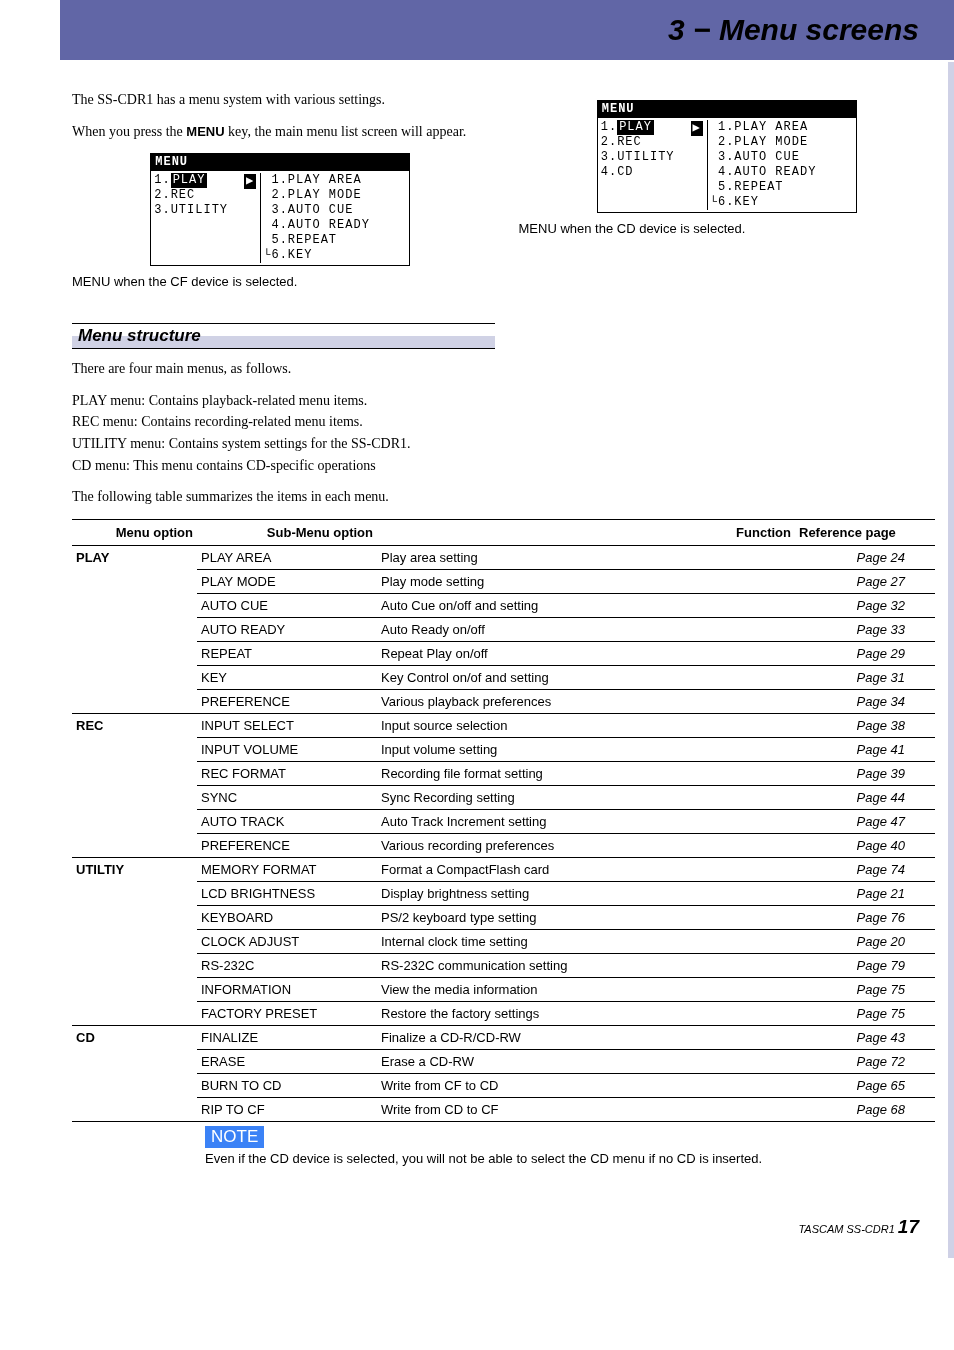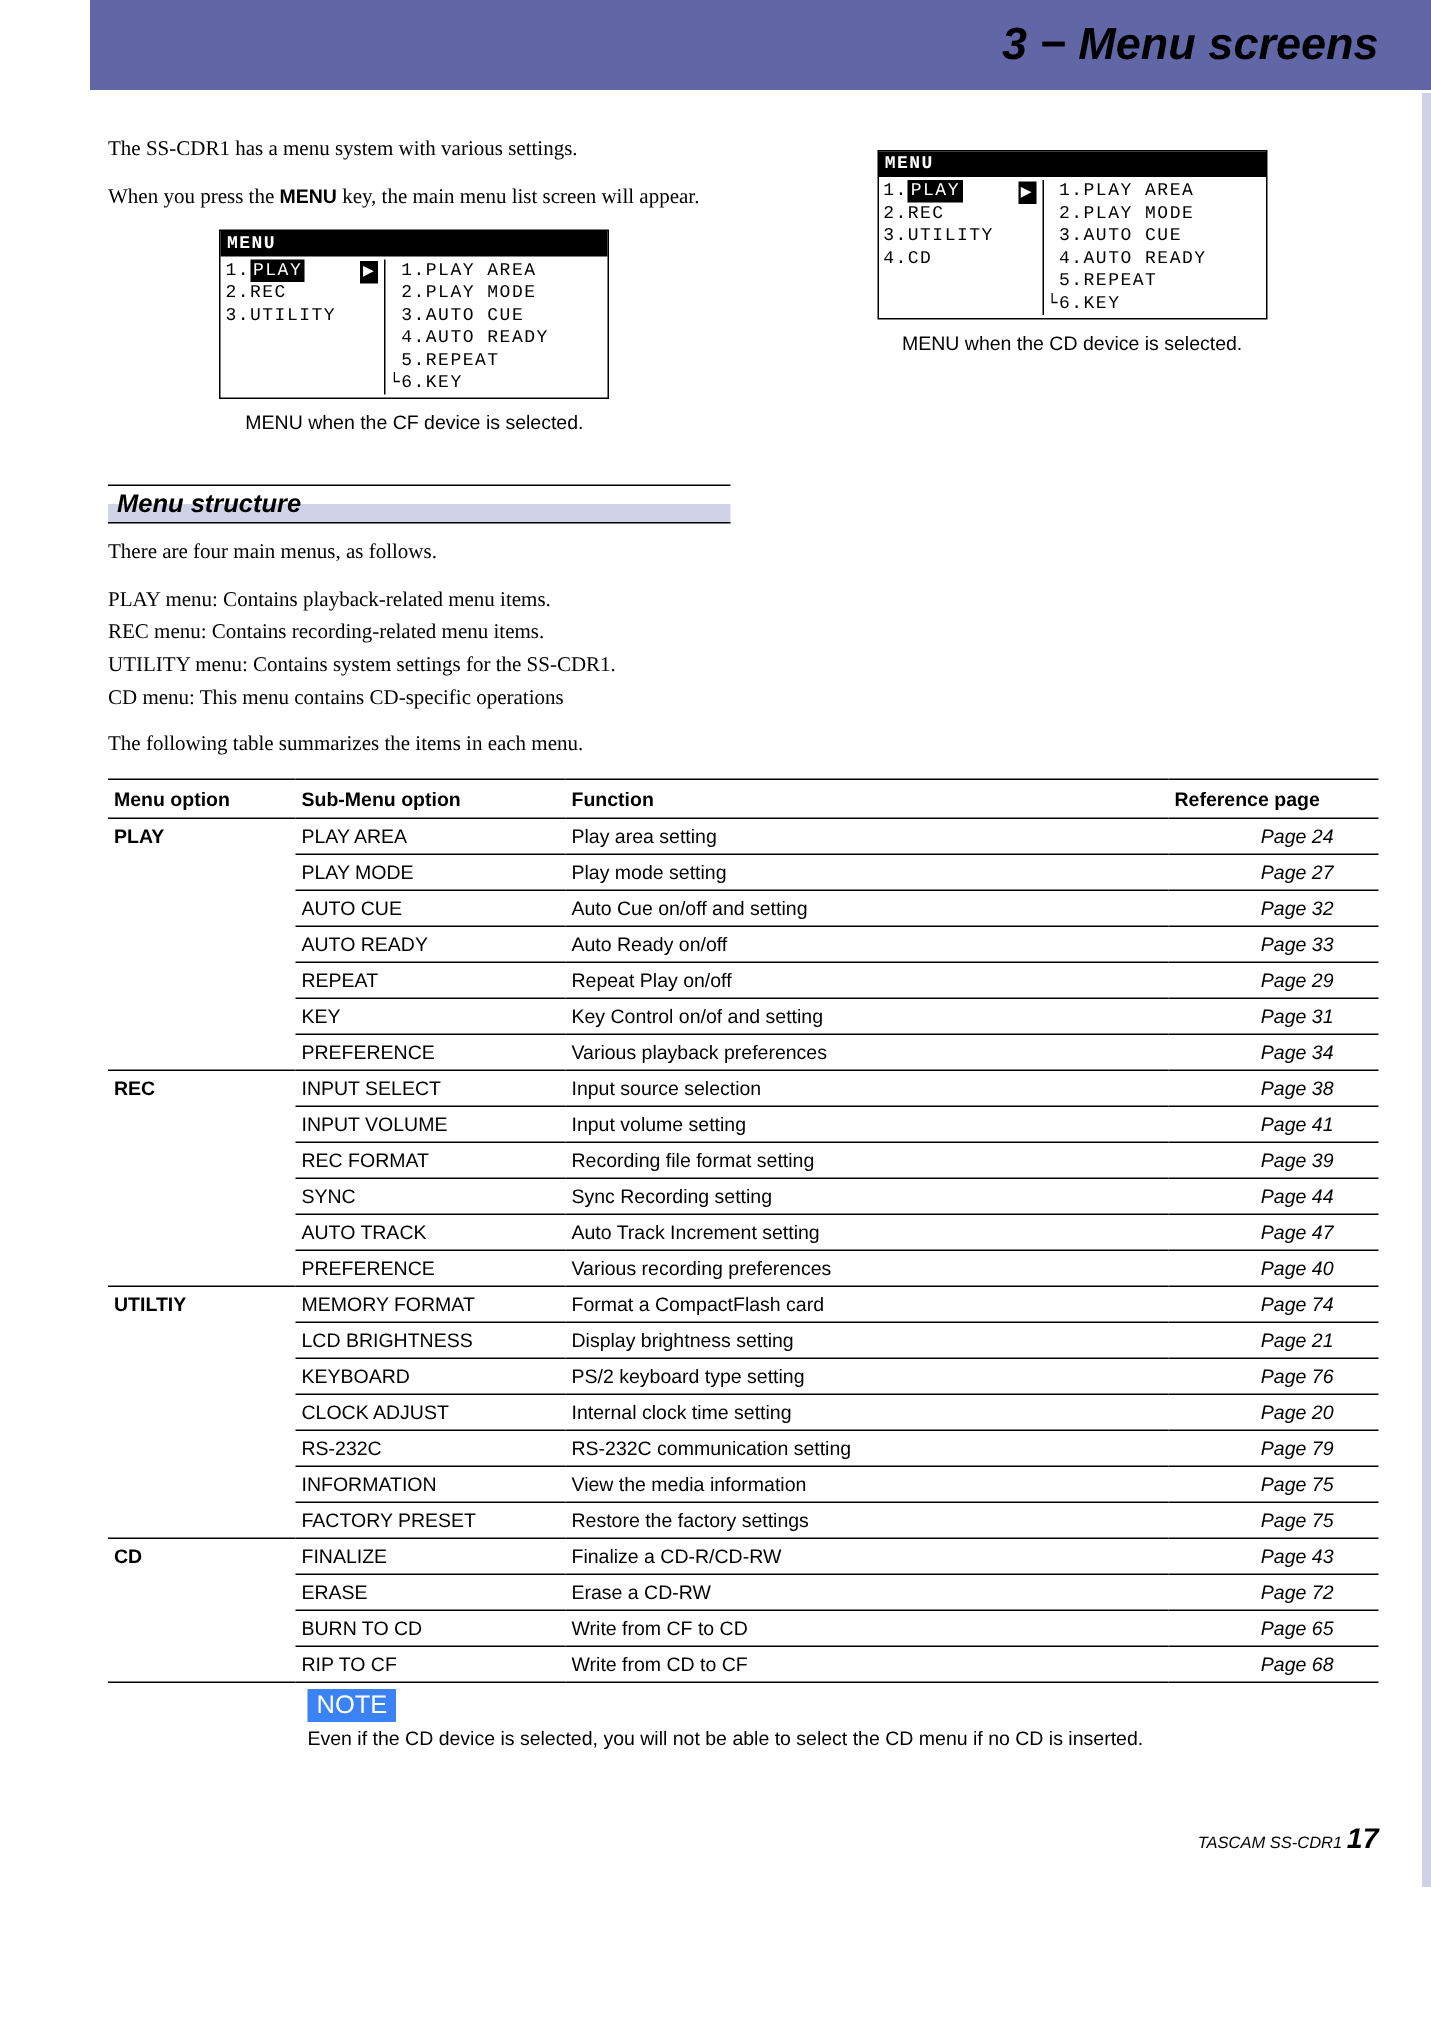--- a/index.html
+++ b/index.html
@@ -19,21 +19,21 @@
       margin-left: 60px;
     }
     .header-band h1 {
       color: #000000;
       font-size: 30px;
       font-weight: bold;
       font-style: italic;
     }
     .content {
       margin-left: 60px;
-      padding: 30px 35px 20px 12px;
+      padding: 30px 19px 20px 12px;
     }
     .two-col {
       display: flex;
       gap: 30px;
     }
     .col {
       flex: 1;
     }
     .body-text {
       font-family: "Times New Roman", serif;
@@ -81,21 +81,21 @@
     .lcd-arrow {
       display: inline-block;
       background: #000;
       color: #fff;
       padding: 0 2px;
       margin-right: 2px;
       float: right;
       margin-top: 1px;
     }
     .lcd-caption {
-      text-align: center;
+      text-align: left;
       font-family: Arial, sans-serif;
       font-size: 13px;
       margin-bottom: 20px;
     }
     .section-header {
       border-top: 1px solid #000;
       border-bottom: 1px solid #000;
       background: linear-gradient(to bottom, #fff 50%, #d0d2e5 50%);
       padding: 2px 6px;
       font-weight: bold;
@@ -106,21 +106,21 @@
     }
     .menu-desc p { margin-bottom: 2px; }
     table {
       width: 100%;
       border-collapse: collapse;
       font-family: Arial, sans-serif;
       font-size: 13px;
       margin-top: 8px;
     }
     thead th {
-      text-align: left;
+      text-align: right;
       font-weight: bold;
       border-top: 1.5px solid #000;
       border-bottom: 1.5px solid #000;
       padding: 5px 4px;
     }
     thead th:last-child { text-align: left; }
     tbody td {
       border-bottom: 0.5px solid #000;
       padding: 4px 4px;
       vertical-align: top;

